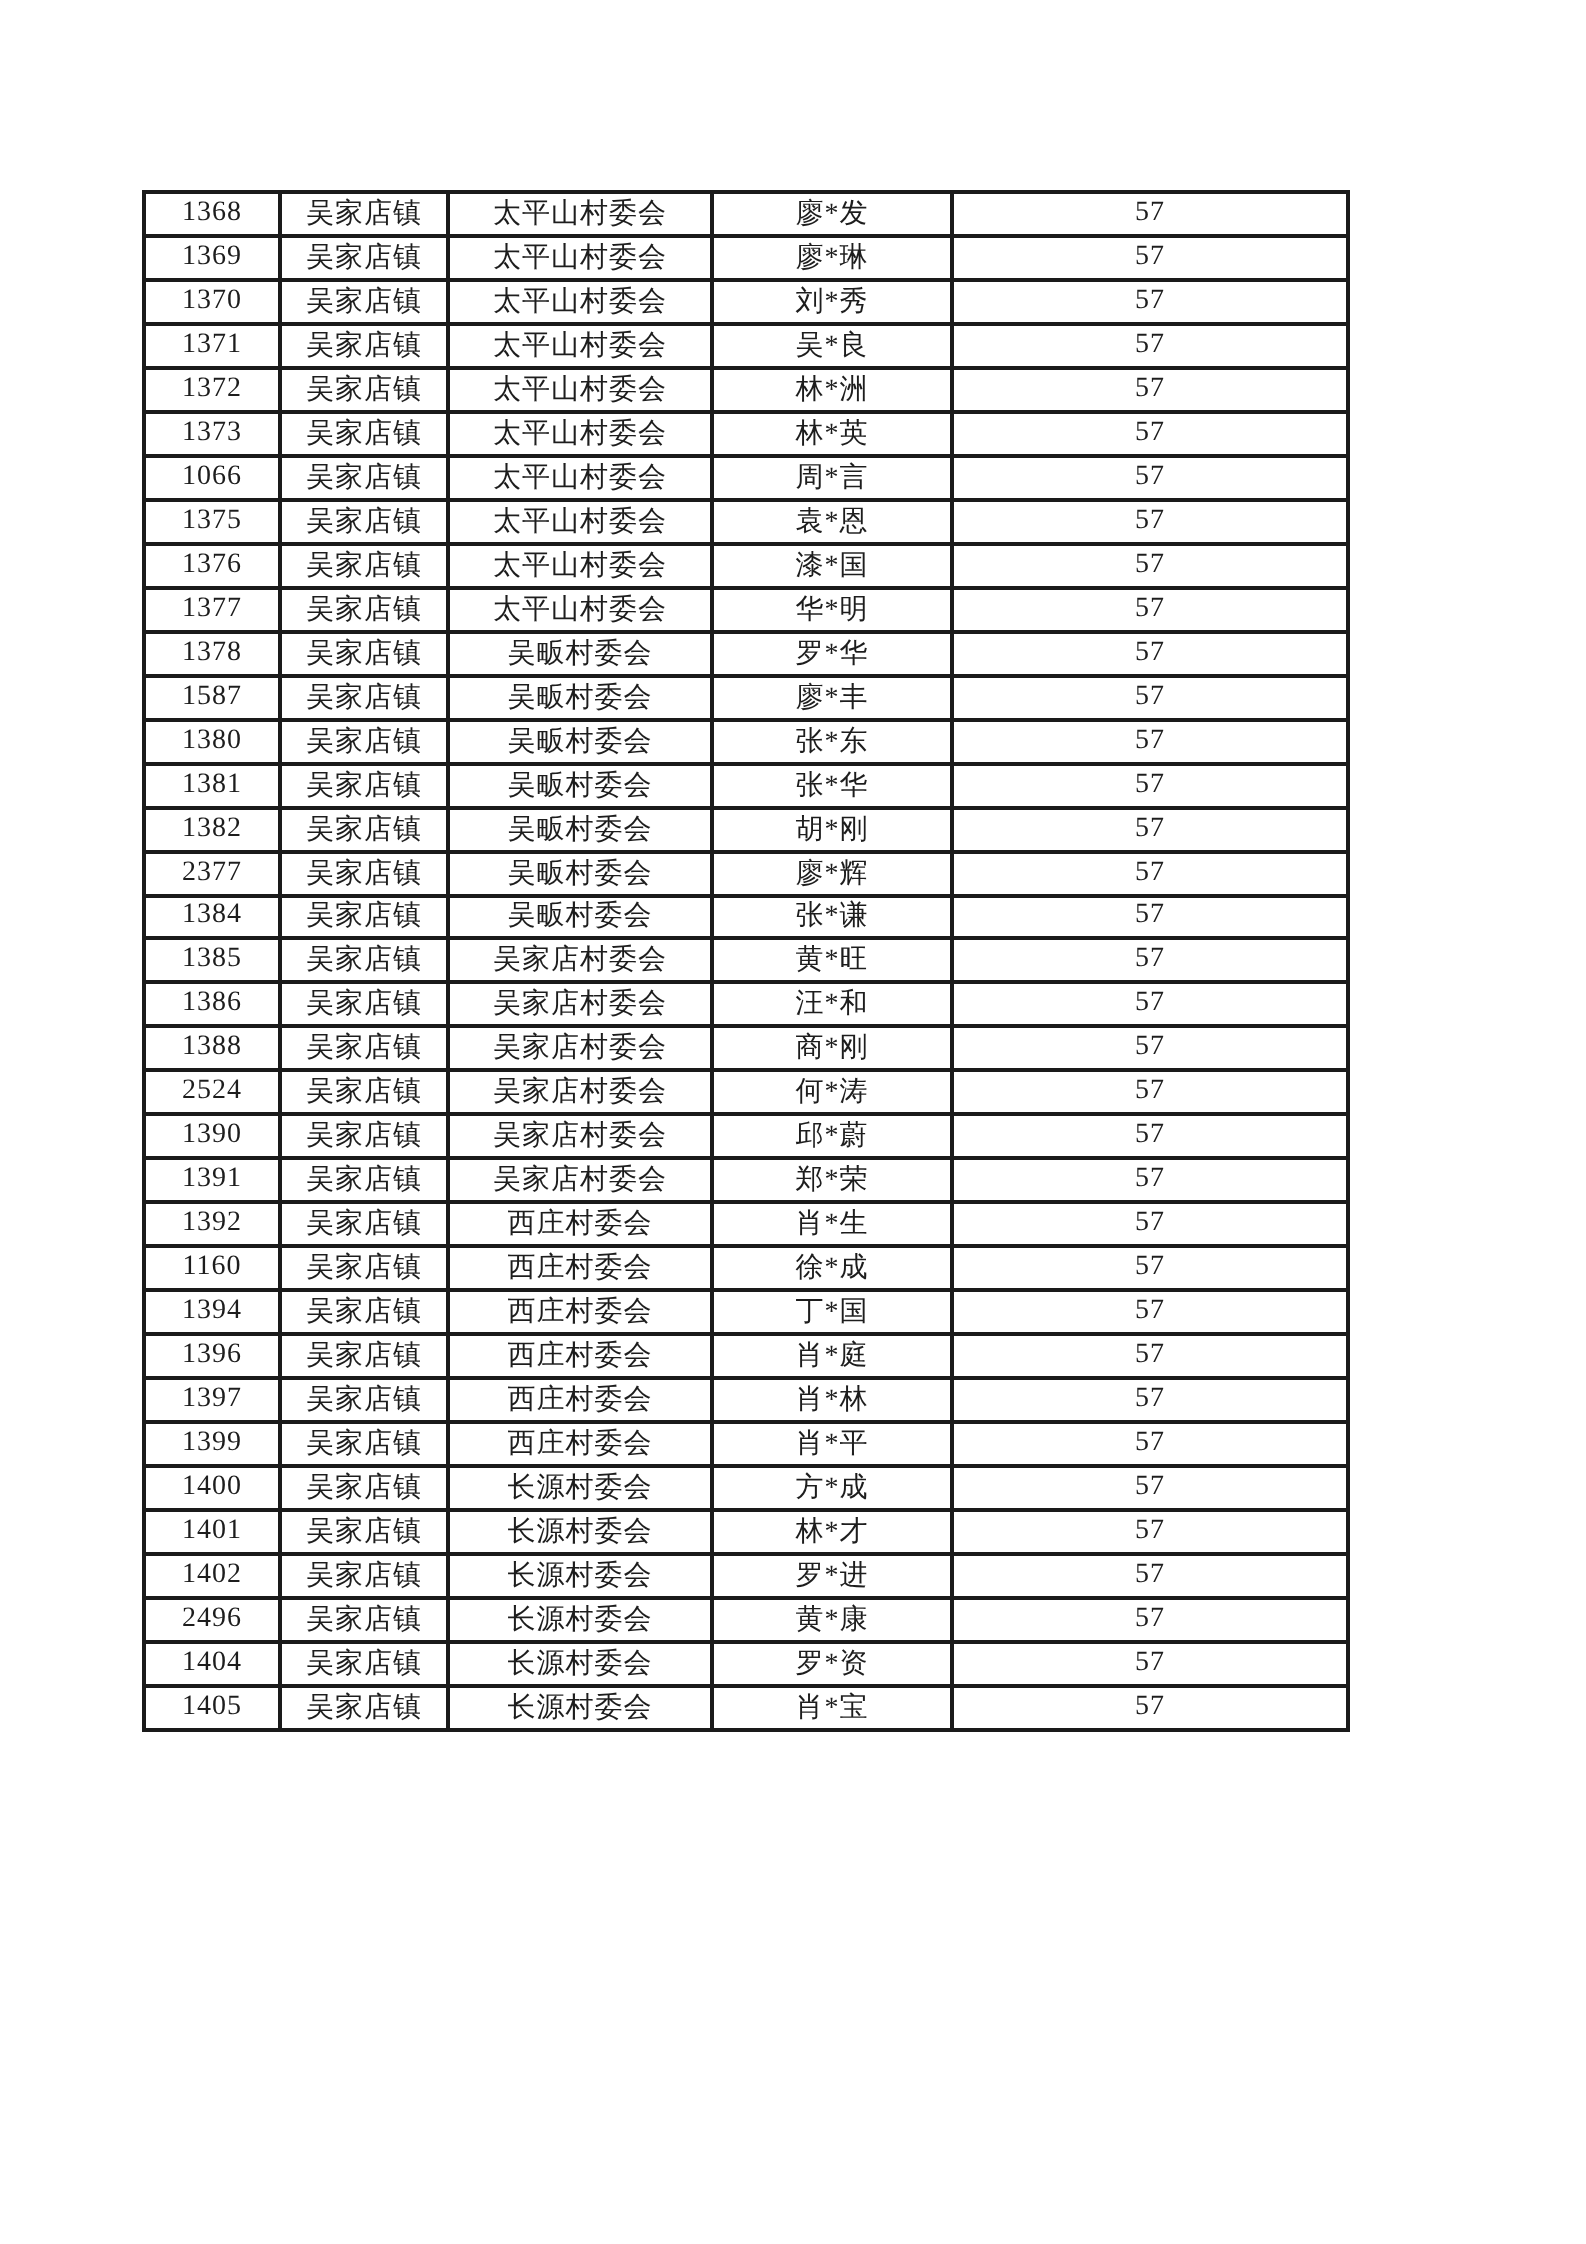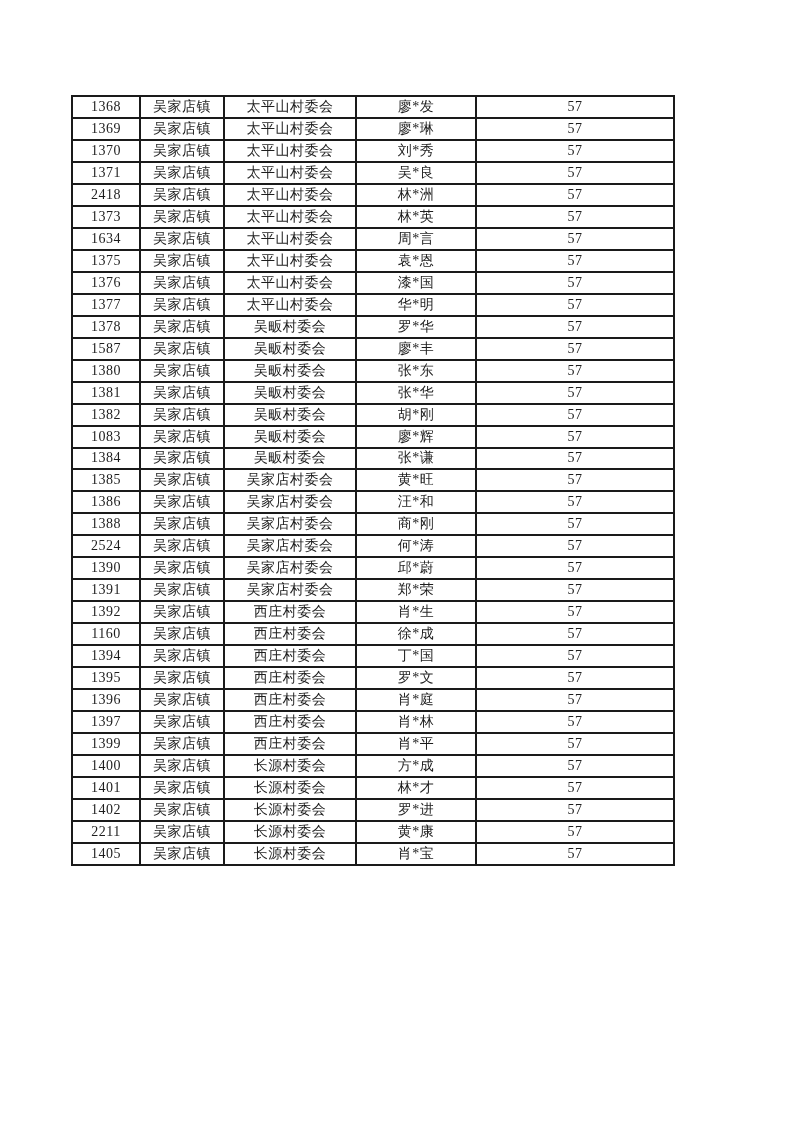--- a/index.html
+++ b/index.html
@@ -85,37 +85,37 @@
 
   <tr>
     <td>1371</td>
     <td>吴家店镇</td>
     <td>太平山村委会</td>
     <td>吴*良</td>
     <td>57</td>
   </tr>
 
   <tr>
-    <td>2418</td>
+    <td>1372</td>
     <td>吴家店镇</td>
     <td>太平山村委会</td>
     <td>林*洲</td>
     <td>57</td>
   </tr>
 
   <tr>
     <td>1373</td>
     <td>吴家店镇</td>
     <td>太平山村委会</td>
     <td>林*英</td>
     <td>57</td>
   </tr>
 
   <tr>
-    <td>1634</td>
+    <td>1066</td>
     <td>吴家店镇</td>
     <td>太平山村委会</td>
     <td>周*言</td>
     <td>57</td>
   </tr>
 
   <tr>
     <td>1375</td>
     <td>吴家店镇</td>
     <td>太平山村委会</td>
@@ -173,21 +173,21 @@
 
   <tr>
     <td>1382</td>
     <td>吴家店镇</td>
     <td>吴畈村委会</td>
     <td>胡*刚</td>
     <td>57</td>
   </tr>
 
   <tr>
-    <td>1083</td>
+    <td>2377</td>
     <td>吴家店镇</td>
     <td>吴畈村委会</td>
     <td>廖*辉</td>
     <td>57</td>
   </tr>
 
   <tr>
     <td>1384</td>
     <td>吴家店镇</td>
     <td>吴畈村委会</td>
@@ -261,27 +261,20 @@
   </tr>
 
   <tr>
     <td>1394</td>
     <td>吴家店镇</td>
     <td>西庄村委会</td>
     <td>丁*国</td>
     <td>57</td>
   </tr>
 
-  <tr>
-    <td>1395</td>
-    <td>吴家店镇</td>
-    <td>西庄村委会</td>
-    <td>罗*文</td>
-    <td>57</td>
-  </tr>
 
   <tr>
     <td>1396</td>
     <td>吴家店镇</td>
     <td>西庄村委会</td>
     <td>肖*庭</td>
     <td>57</td>
   </tr>
 
   <tr>
@@ -319,27 +312,34 @@
 
   <tr>
     <td>1402</td>
     <td>吴家店镇</td>
     <td>长源村委会</td>
     <td>罗*进</td>
     <td>57</td>
   </tr>
 
   <tr>
-    <td>2211</td>
+    <td>2496</td>
     <td>吴家店镇</td>
     <td>长源村委会</td>
     <td>黄*康</td>
     <td>57</td>
   </tr>
 
+  <tr>
+    <td>1404</td>
+    <td>吴家店镇</td>
+    <td>长源村委会</td>
+    <td>罗*资</td>
+    <td>57</td>
+  </tr>
 
   <tr>
     <td>1405</td>
     <td>吴家店镇</td>
     <td>长源村委会</td>
     <td>肖*宝</td>
     <td>57</td>
   </tr>
 </tbody>
     </table>

